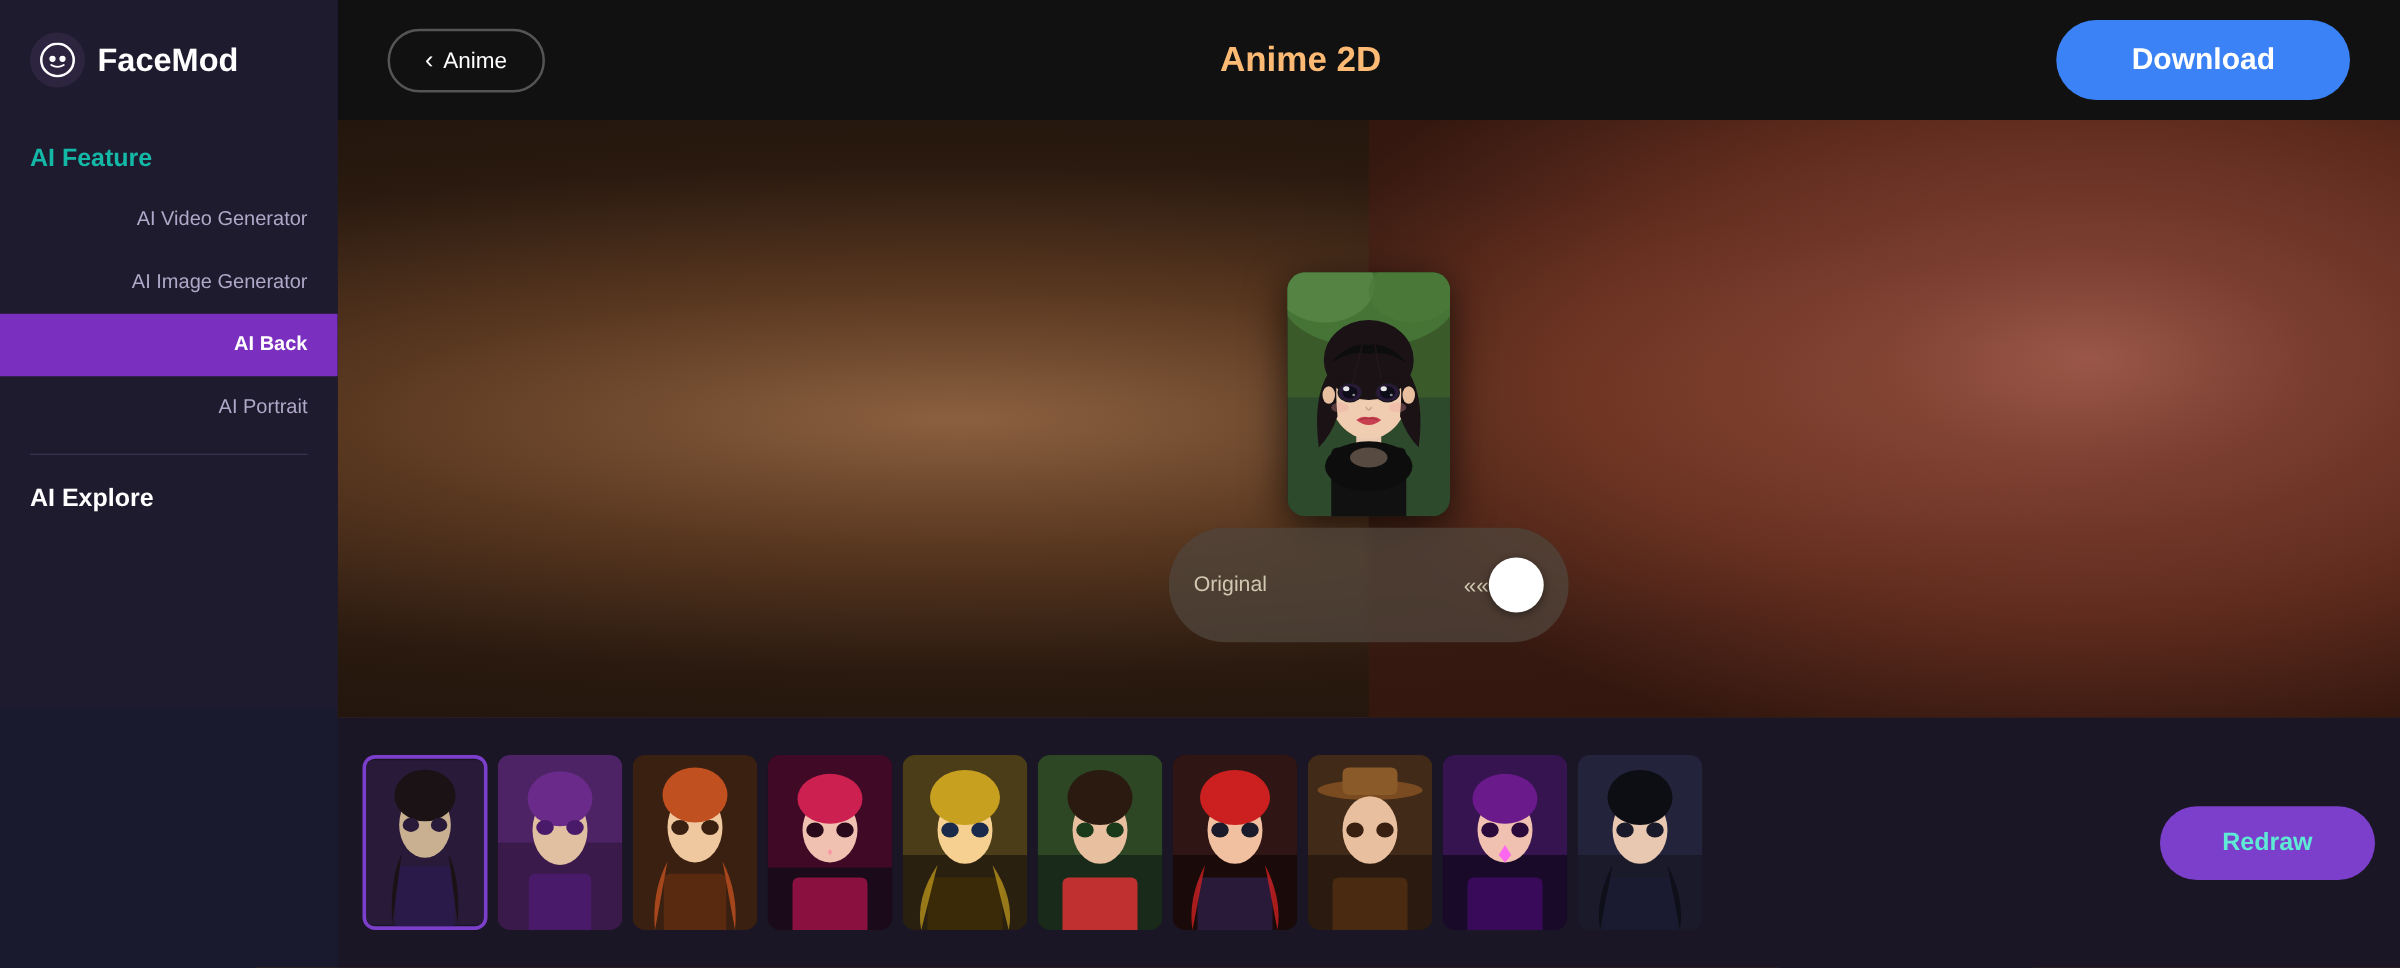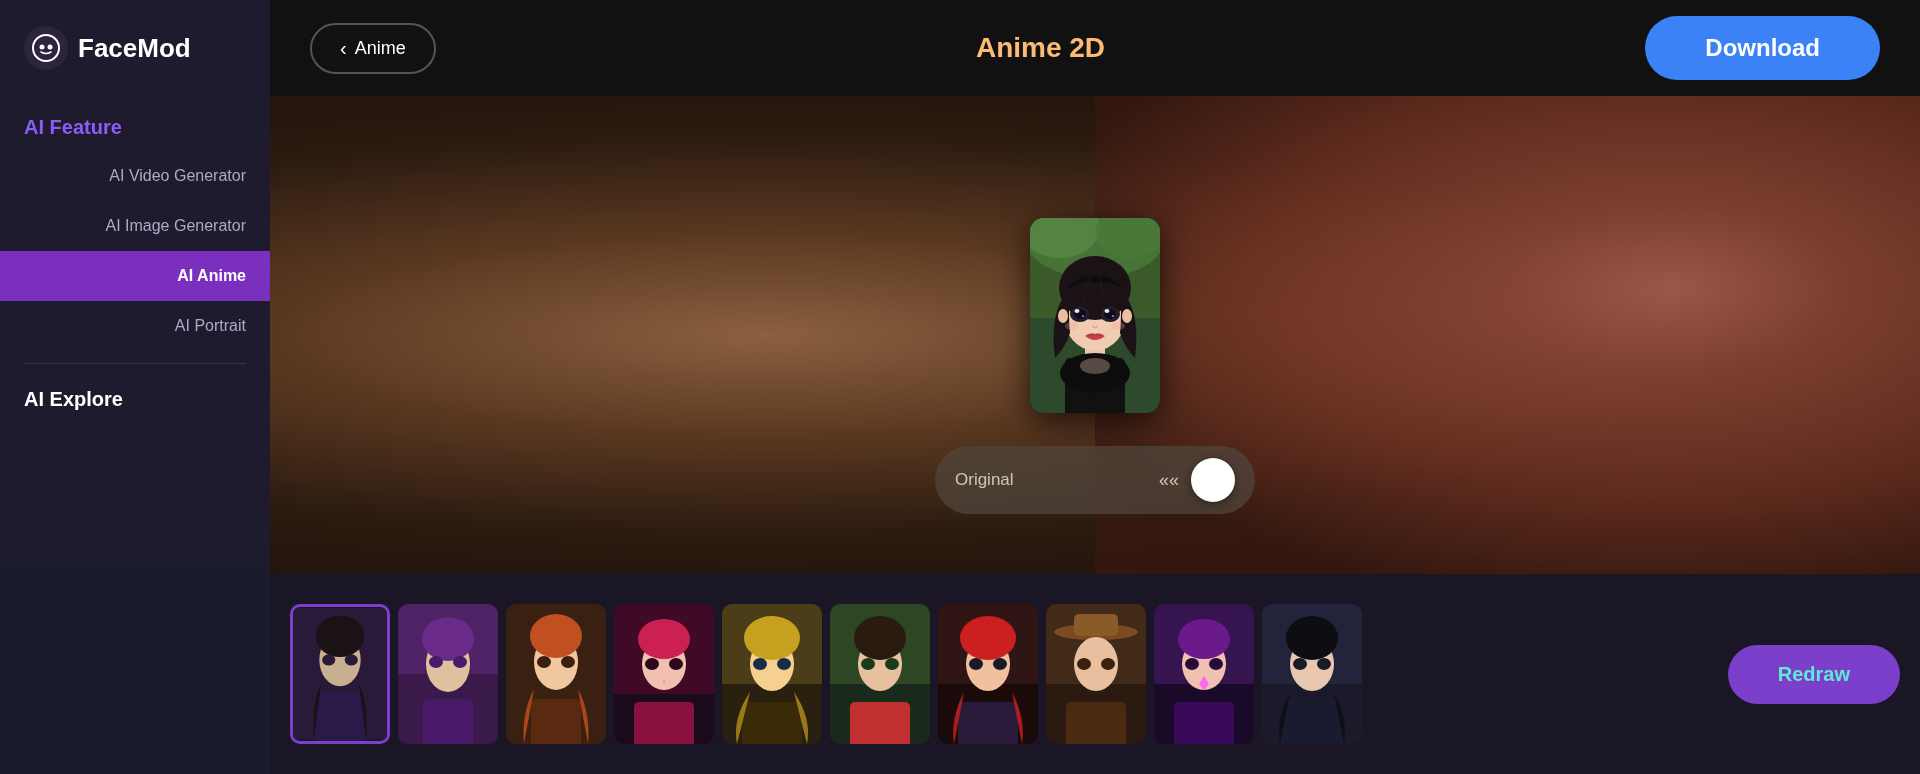--- a/index.html
+++ b/index.html
@@ -46,21 +46,21 @@
 
     .logo-text {
       font-size: 26px;
       font-weight: 700;
       color: white;
     }
 
     .section-title {
       font-size: 20px;
       font-weight: 700;
-      color: #8b5cf6;
+      color: #14b8a6;
       padding: 20px 24px 12px 24px;
     }
 
     .nav-item {
       padding: 16px 24px;
       font-size: 16px;
       color: #b0a8c8;
       cursor: pointer;
       transition: background 0.2s;
       text-align: right;
@@ -189,24 +189,24 @@
     }
 
     
     #toggle-bar {
       position: absolute;
       bottom: 60px;
       left: 50%;
       transform: translateX(-50%);
       background: rgba(80, 70, 60, 0.75);
       border-radius: 50px;
-      padding: 12px 20px;
-      display: flex;
-      align-items: center;
-      gap: 12px;
+      padding: 24px 20px;
+      display: flex;
+      align-items: center;
+      gap: 0;
       min-width: 320px;
       backdrop-filter: blur(4px);
     }
 
     #toggle-label {
       color: #d0c8b0;
       font-size: 17px;
       flex: 1;
     }
 
@@ -284,21 +284,21 @@
 
   <div class="section-title">AI Feature</div>
 
   <div class="nav-item">
     <span>AI Video Generator</span>
   </div>
   <div class="nav-item">
     <span>AI Image Generator</span>
   </div>
   <div class="nav-item active">
-    <span>AI Anime</span>
+    <span>AI Back</span>
   </div>
   <div class="nav-item">
     <span>AI Portrait</span>
   </div>
 
   <hr class="sidebar-divider">
 
   <div class="section-title-2">AI Explore</div>
 </div>
 

